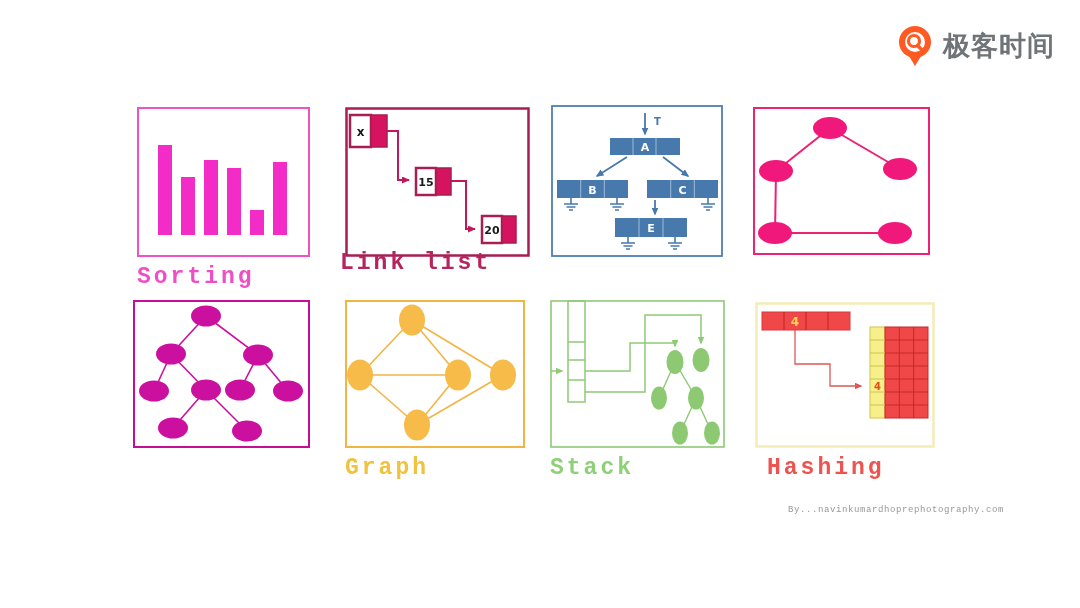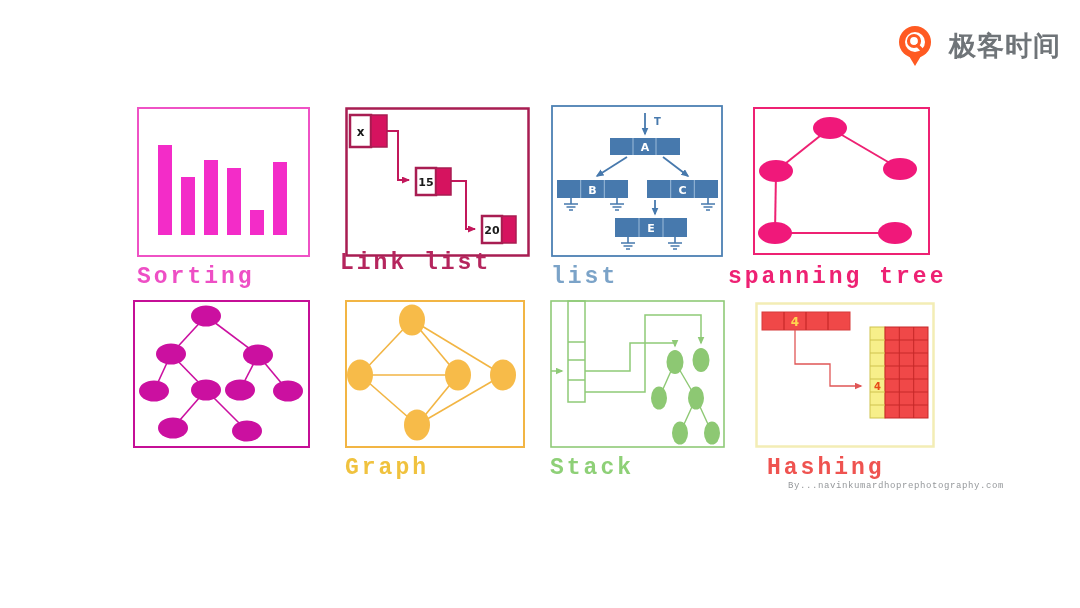--- a/index.html
+++ b/index.html
@@ -1,21 +1,21 @@
 <!DOCTYPE html>
 <html><head>
 <meta charset="utf-8">
 <style>
   html,body{margin:0;padding:0;background:#fff;}
   .stage{position:relative;width:1080px;height:608px;background:#ffffff;overflow:hidden;
          font-family:"Liberation Mono",monospace;}
   .panel{position:absolute;}
   .plabel{position:absolute;font-family:"Liberation Mono",monospace;font-weight:700;
           font-size:23px;letter-spacing:3px;text-align:left;white-space:nowrap;}
-  .logo{position:absolute;display:flex;align-items:center;gap:12px;}
+  .logo{position:absolute;display:flex;align-items:center;gap:6px;}
   .logo-text{font-family:"DejaVu Sans",sans-serif;font-size:27px;font-weight:600;color:#6f7478;letter-spacing:1px;}
   .watermark{position:absolute;font-family:"Liberation Mono",monospace;font-size:9px;
              color:#95989b;letter-spacing:0.6px;}
   svg text{font-family:"DejaVu Sans",sans-serif;font-weight:bold;}
 </style>
 </head>
 <body>
 
 <div class="stage">
 
@@ -113,41 +113,39 @@
       </g>
       <g stroke="#4779ad" stroke-width="1.6" fill="none">
         <path d="M20,93 v6 M13,99 h14 M15.5,102 h9 M18,105 h4"></path>
         <path d="M66,93 v6 M59,99 h14 M61.5,102 h9 M64,105 h4"></path>
         <path d="M157,93 v6 M150,99 h14 M152.5,102 h9 M155,105 h4"></path>
         <path d="M77,132 v6 M70,138 h14 M72.5,141 h9 M75,144 h4"></path>
         <path d="M124,132 v6 M117,138 h14 M119.5,141 h9 M122,144 h4"></path>
       </g>
     </svg>
   </div>
-  <div class="plabel" style="left:551px;top:264px;width:172px;color:#7ba3c8;">list</div>
 
   <div class="panel" style="left:753px;top:107px;">
     <svg width="177" height="148" viewBox="0 0 177 148">
       <rect x="1" y="1" width="175" height="146" fill="none" stroke="#ee2173" stroke-width="2"></rect>
       <g stroke="#ee2173" stroke-width="2">
         <line x1="77" y1="21" x2="23" y2="64"></line>
         <line x1="77" y1="21" x2="147" y2="62"></line>
         <line x1="23" y1="64" x2="22" y2="126"></line>
         <line x1="22" y1="126" x2="142" y2="126"></line>
       </g>
       <g fill="#f0187a">
         <ellipse cx="77" cy="21" rx="17" ry="11"></ellipse>
         <ellipse cx="23" cy="64" rx="17" ry="11"></ellipse>
         <ellipse cx="147" cy="62" rx="17" ry="11"></ellipse>
         <ellipse cx="22" cy="126" rx="17" ry="11"></ellipse>
         <ellipse cx="142" cy="126" rx="17" ry="11"></ellipse>
       </g>
     </svg>
   </div>
-  <div class="plabel" style="left:728px;top:264px;width:227px;color:#ee2173;">spanning tree</div>
 
   <div class="panel" style="left:133px;top:300px;">
     <svg width="177" height="148" viewBox="0 0 177 148">
       <rect x="1" y="1" width="175" height="146" fill="none" stroke="#c50f96" stroke-width="2"></rect>
       <g stroke="#cb10a0" stroke-width="1.6">
         <line x1="73" y1="16" x2="38" y2="54"></line>
         <line x1="73" y1="16" x2="125" y2="55"></line>
         <line x1="38" y1="54" x2="21" y2="91"></line>
         <line x1="38" y1="54" x2="73" y2="90"></line>
         <line x1="73" y1="90" x2="40" y2="128"></line>
@@ -263,15 +261,15 @@
             <line x1="130" y1="77" x2="173" y2="77"></line>
           <line x1="130" y1="90" x2="173" y2="90"></line>
             <line x1="130" y1="103" x2="173" y2="103"></line>
         </g>
         <text x="122.5" y="87.5" font-size="10" fill="#e64a19" text-anchor="middle">4</text>
       </g>
     </svg>
   </div>
   <div class="plabel" style="left:767px;top:455px;width:180px;color:#ef5350;">Hashing</div>
 
-  <div class="watermark" style="left:788px;top:481px;">By...navinkumardhoprephotography.com</div>
+  <div class="watermark" style="left:788px;top:505px;">By...navinkumardhoprephotography.com</div>
 
 </div>
 
 </body></html>

